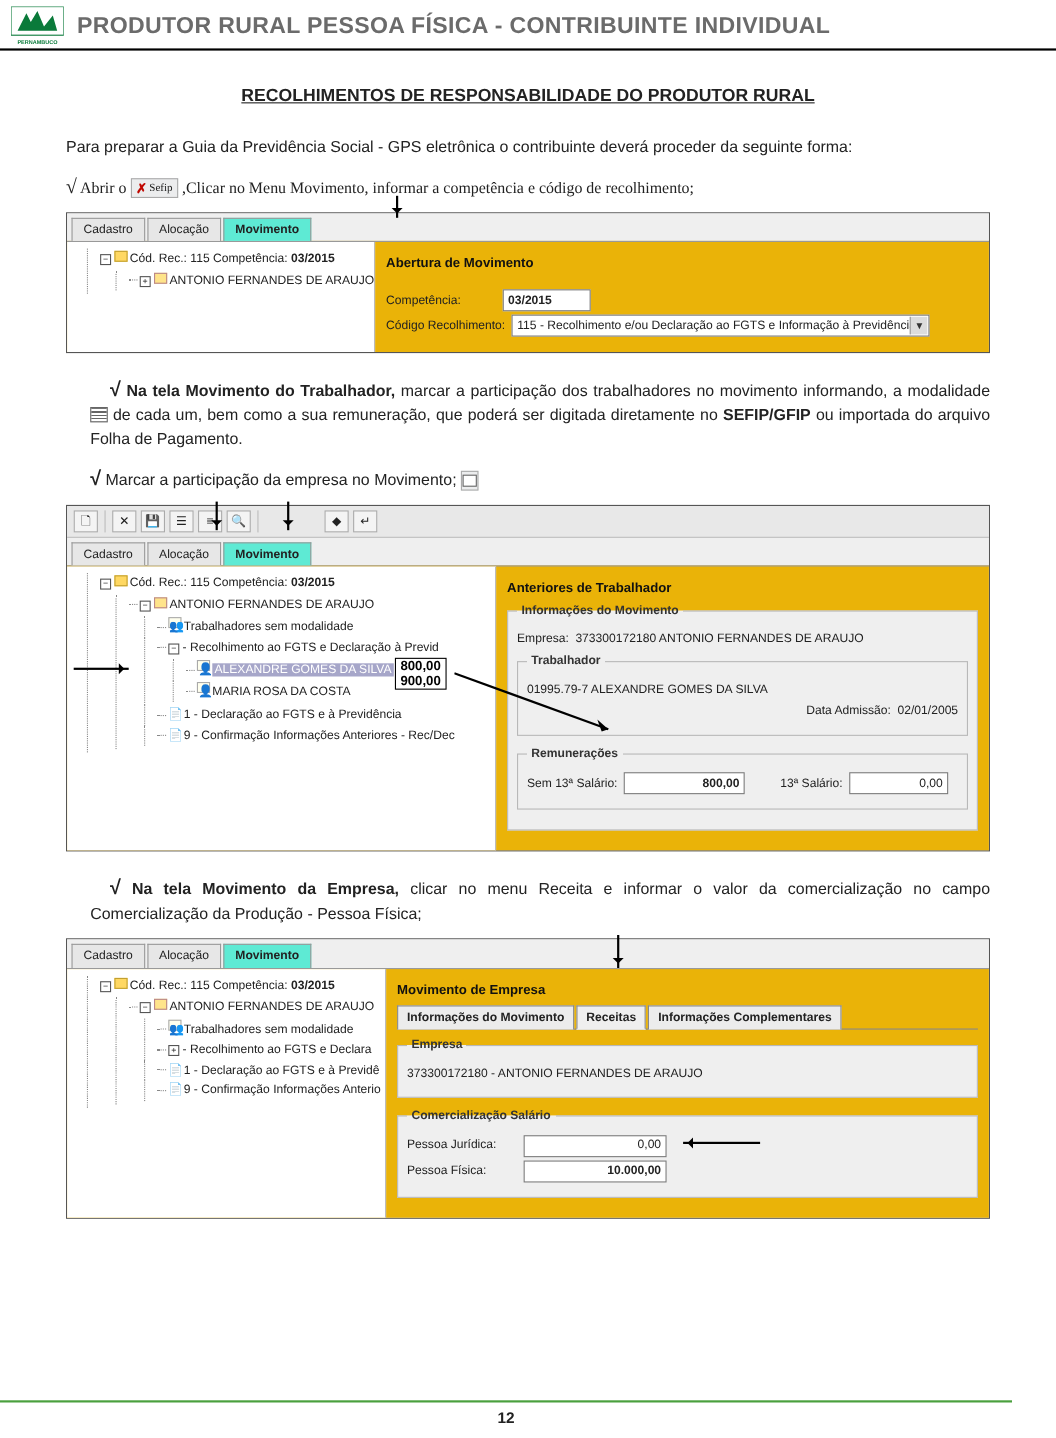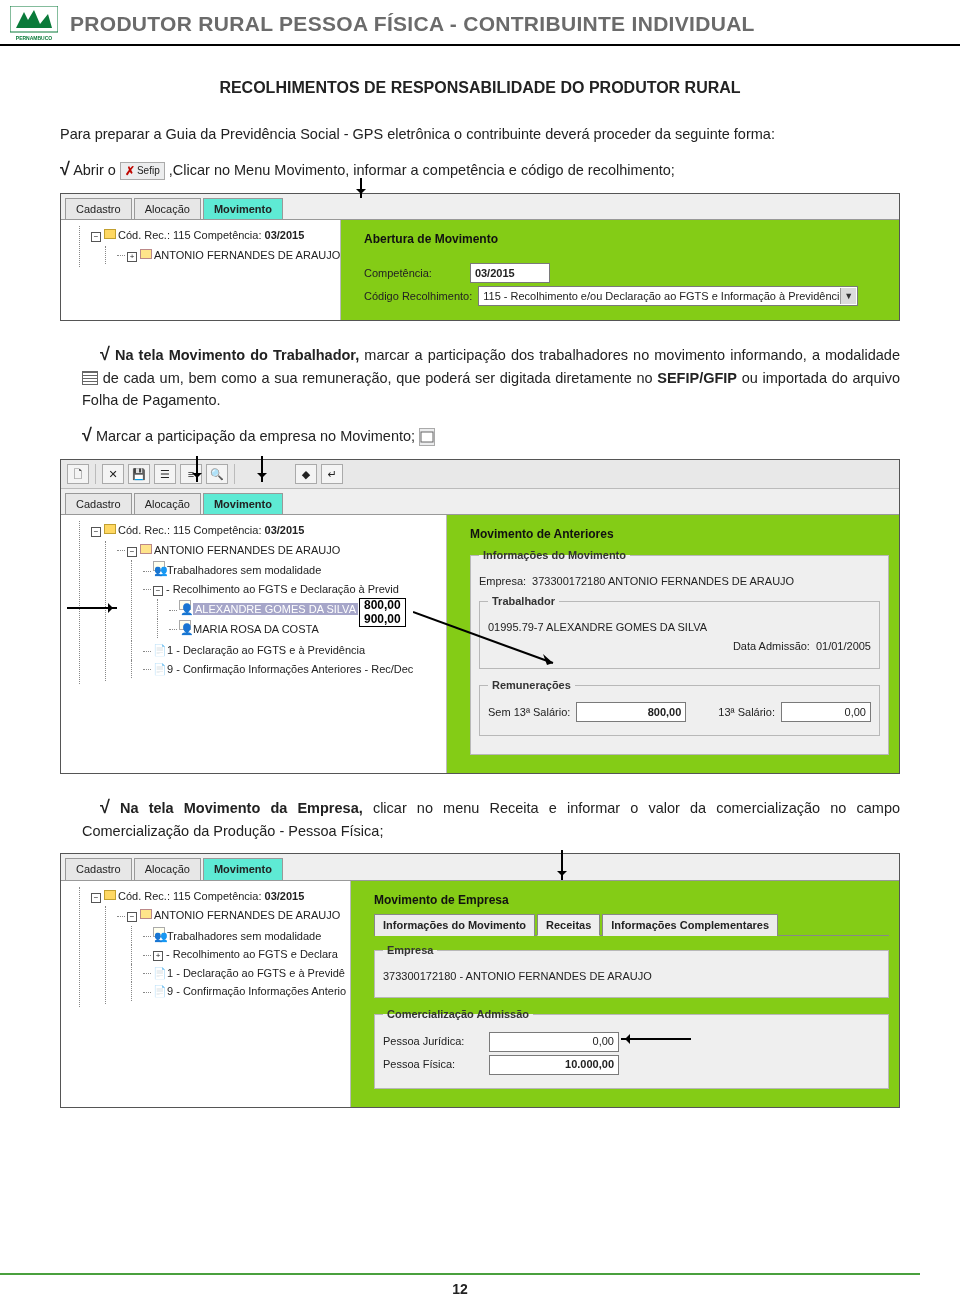--- a/index.html
+++ b/index.html
@@ -31,20 +31,21 @@
   .content {
     padding: 30px 60px 20px 60px;
     font-size: 14.5px;
     line-height: 1.5;
   }
   .h2 {
     text-align: center;
     font-weight: 700;
     font-size: 16px;
     margin-bottom: 24px;
+    text-decoration: underline;
   }
   .para { margin: 6px 0 10px 0; text-align: justify;}
   .chk { font-size: 18px; font-weight: 600; }
   .inline-icon {
     display: inline-flex;
     align-items: center;
     border: 1px solid #aaa;
     padding: 0 4px;
     height: 18px;
     font-size: 10px;
@@ -83,22 +84,21 @@
     border: 1px solid #999;
     border-bottom: none;
     padding: 2px 10px;
     background: #e7e7e7;
     font-size: 11px;
   }
   .tab.active { background: #5eead4; font-weight: bold; }
   .pane {
     display: flex;
     border-top: 1px solid #999;
-    background: #84cc16;
-    gap: 13px;
+    background: #eab308;
   }
   .tree {
     width: 280px;
     border-right: 1px solid #bbb;
     background: #fff;
     padding: 4px 4px 10px 4px;
     font-size: 11px;
     min-height: 100px;
   }
   .tree.wide { width: 390px; }
@@ -263,21 +263,21 @@
   </svg>
   <div class="page-title">PRODUTOR RURAL PESSOA FÍSICA - CONTRIBUINTE INDIVIDUAL</div>
 </div>
 
 <div class="content">
 
   <div class="h2">RECOLHIMENTOS DE RESPONSABILIDADE DO PRODUTOR RURAL</div>
 
   <p class="para">Para preparar a Guia da Previdência Social - GPS eletrônica o contribuinte deverá proceder da seguinte forma:</p>
 
-  <p class="para" style="position:relative;">
+  <p class="para" style="position:relative;font-family:Liberation Serif, serif;">
     <span class="chk">√</span>
     <span>Abrir o</span>
     <span class="inline-icon">
       <span class="x">✗</span>
       <span>Sefip</span>
     </span>
     <span>,Clicar no Menu Movimento, informar a competência e código de recolhimento;</span>
     <span class="arrow-down" style="left:300px; top:22px; height:20px;"></span>
   </p>
 
@@ -373,35 +373,35 @@
                   </li>
                   <li><span class="dash"></span><span class="node-icon">📄</span><span>1 - Declaração ao FGTS e à Previdência</span></li>
                   <li><span class="dash"></span><span class="node-icon">📄</span><span>9 - Confirmação Informações Anteriores - Rec/Dec</span></li>
                 </ul>
               </li>
             </ul>
           </li>
         </ul>
       </div>
       <div class="form-area">
-        <div class="group-title">Movimento de Anteriores</div>
+        <div class="group-title">Anteriores de Trabalhador</div>
         <fieldset class="fieldset">
           <legend class="legend">Informações do Movimento</legend>
           <div class="row">
             <label>Empresa:</label>
             <span>373300172180 ANTONIO FERNANDES DE ARAUJO</span>
           </div>
           <fieldset class="fieldset" style="margin-top:4px;">
             <legend class="legend">Trabalhador</legend>
             <div class="row">
               <span>01995.79-7 ALEXANDRE GOMES DA SILVA</span>
             </div>
             <div class="row" style="justify-content:flex-end;">
               <label>Data Admissão:</label>
-              <span>01/01/2005</span>
+              <span>02/01/2005</span>
             </div>
           </fieldset>
           <fieldset class="fieldset">
             <legend class="legend">Remunerações</legend>
             <div class="row">
               <label>Sem 13ª Salário:</label>
               <div class="input" style="width:110px; justify-content:flex-end;">
                   <b>800,00</b>
                 </div>
               <div style="width:20px;"></div>
@@ -466,21 +466,21 @@
           <div class="itab active">Receitas</div>
           <div class="itab">Informações Complementares</div>
         </div>
         <fieldset class="fieldset">
           <legend class="legend">Empresa</legend>
           <div class="row">
               <span>373300172180 - ANTONIO FERNANDES DE ARAUJO</span>
             </div>
         </fieldset>
         <fieldset class="fieldset">
-          <legend class="legend">Comercialização Admissão</legend>
+          <legend class="legend">Comercialização Salário</legend>
           <div class="row">
             <label style="width:100px;">Pessoa Jurídica:</label>
             <div class="input" style="width:130px; justify-content:flex-end;">
                 <span>0,00</span>
               </div>
           </div>
           <div class="row">
             <label style="width:100px;">Pessoa Física:</label>
             <div class="input" style="width:130px; justify-content:flex-end;">
                 <b>10.000,00</b>

